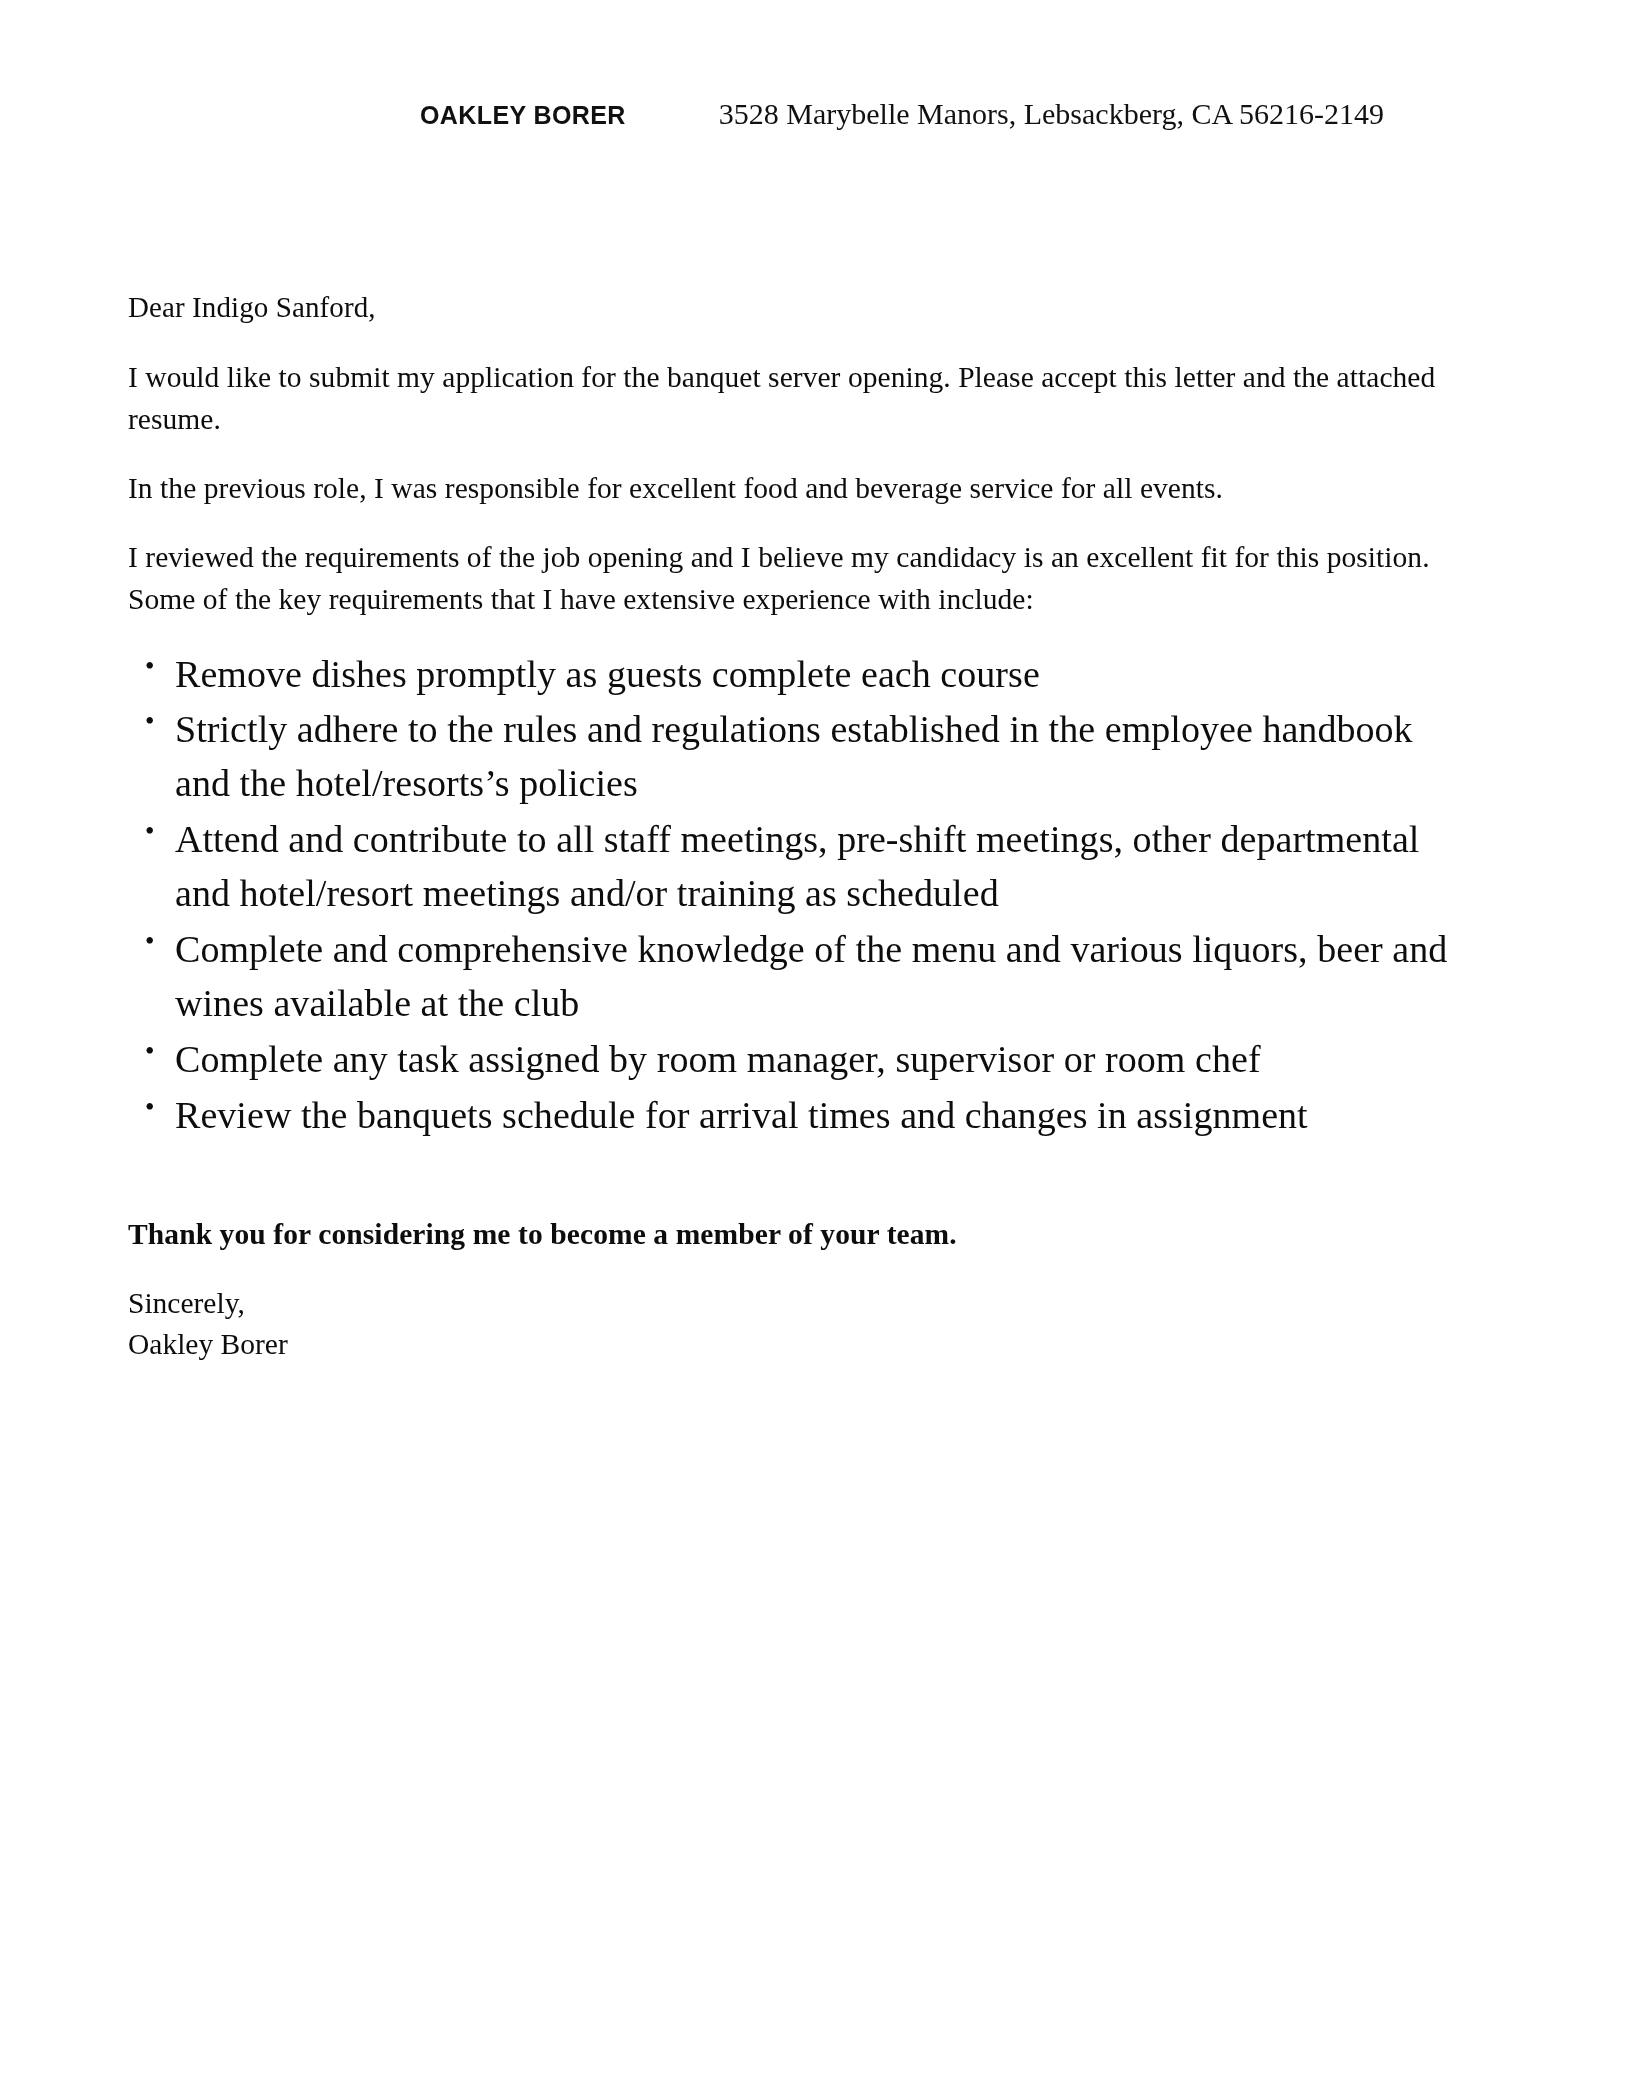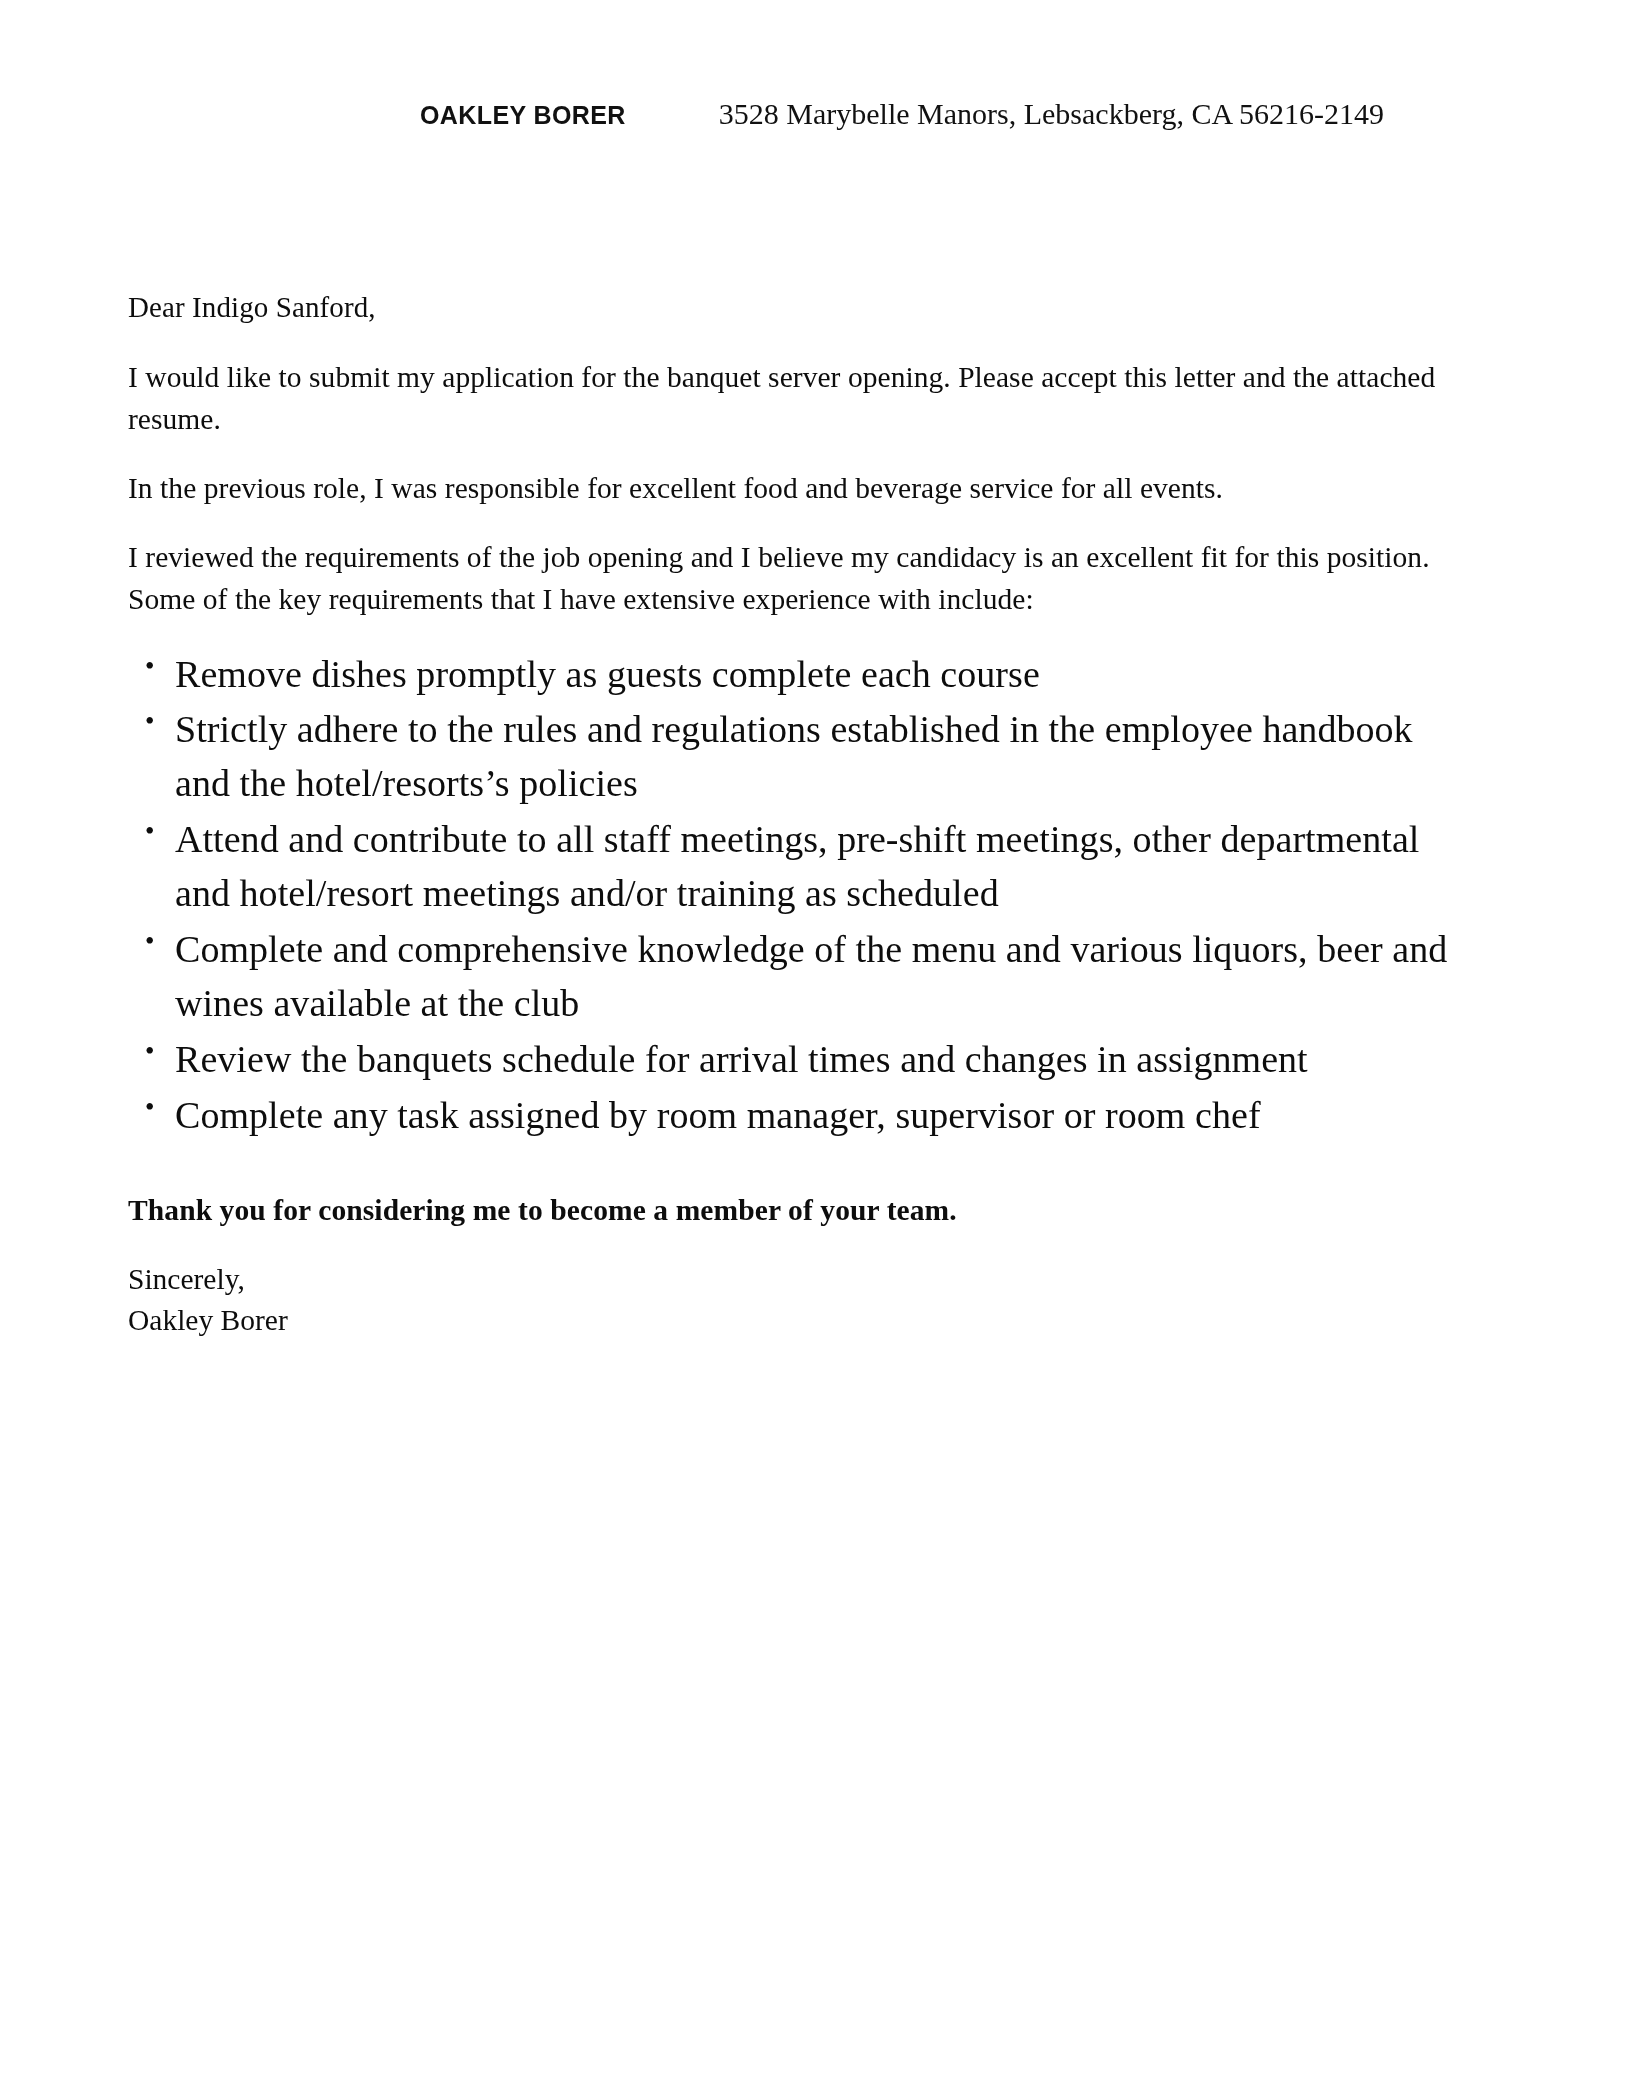--- a/index.html
+++ b/index.html
@@ -98,21 +98,21 @@
     left: 17px;
     top: -1px;
     font-size: 27px;
     line-height: 1.42;
   }
 
   .closing-bold {
     font-weight: 700;
     font-size: 29.5px;
     line-height: 1.35;
-    margin: 48px 0 28px 0;
+    margin: 72px 0 28px 0;
     letter-spacing: 0.1px;
   }
 
   .signoff {
     font-size: 29.5px;
     line-height: 1.4;
     margin: 0;
   }
   .signoff .sig-line {
     display: block;
@@ -136,22 +136,22 @@
 
     <p class="para">In the previous role, I was responsible for excellent food and beverage service for all events.</p>
 
     <p class="para">I reviewed the requirements of the job opening and I believe my candidacy is an excellent fit for this position. Some of the key requirements that I have extensive experience with include:</p>
 
     <ul class="req-list">
       <li>Remove dishes promptly as guests complete each course</li>
       <li>Strictly adhere to the rules and regulations established in the employee handbook and the hotel/resorts’s policies</li>
       <li>Attend and contribute to all staff meetings, pre-shift meetings, other departmental and hotel/resort meetings and/or training as scheduled</li>
       <li>Complete and comprehensive knowledge of the menu and various liquors, beer and wines available at the club</li>
+      <li>Complete any task assigned by room manager, supervisor or room chef</li>
       <li>Review the banquets schedule for arrival times and changes in assignment</li>
-      <li>Complete any task assigned by room manager, supervisor or room chef</li>
     </ul>
 
     <p class="closing-bold">Thank you for considering me to become a member of your team.</p>
 
     <div class="signoff">
       <span class="sig-line">Sincerely,</span>
       <span class="sig-line">Oakley Borer</span>
     </div>
 
   </div>

